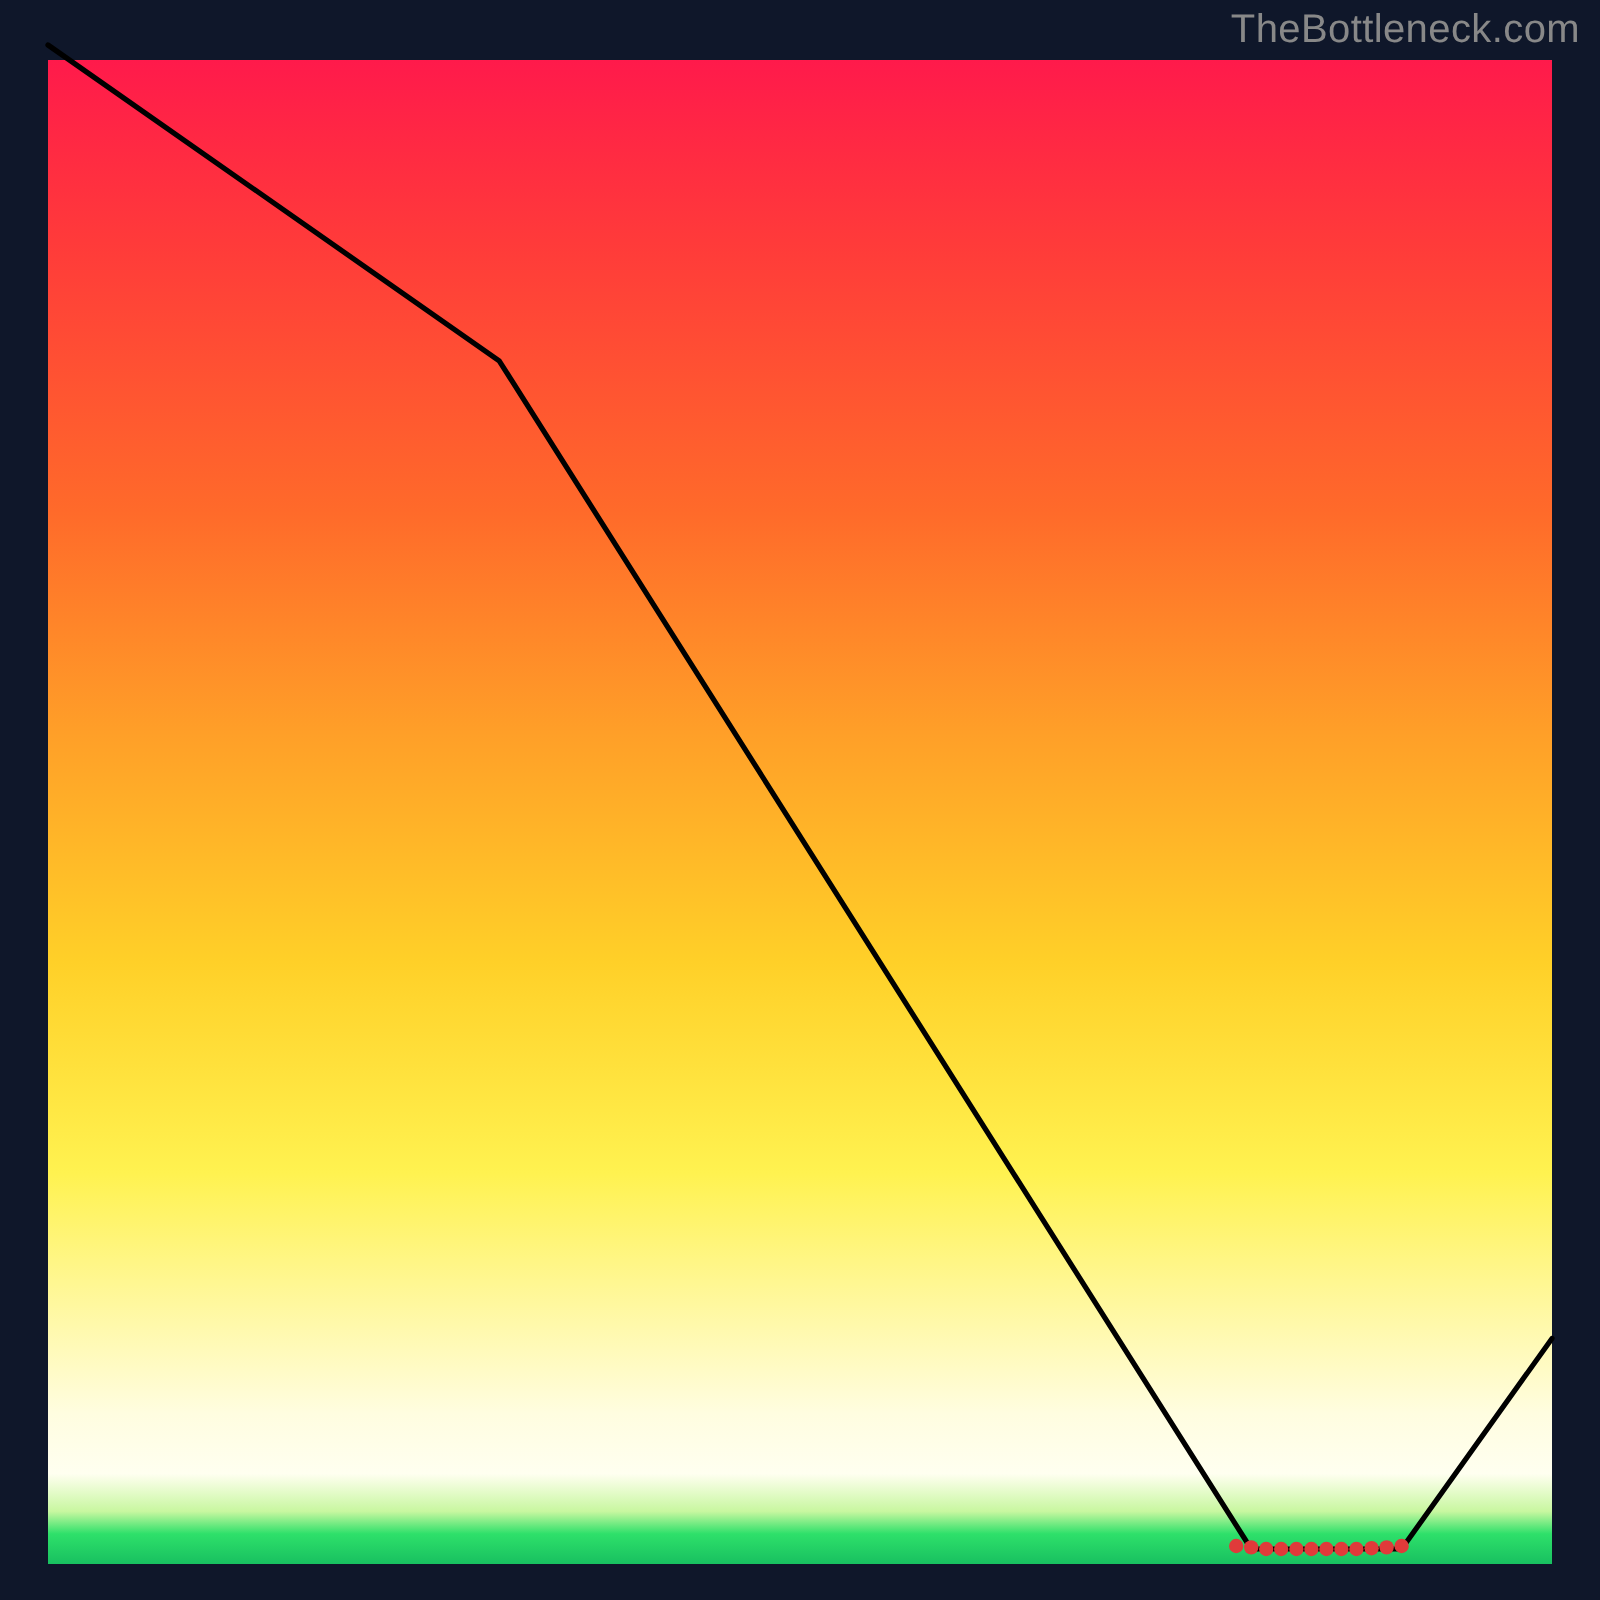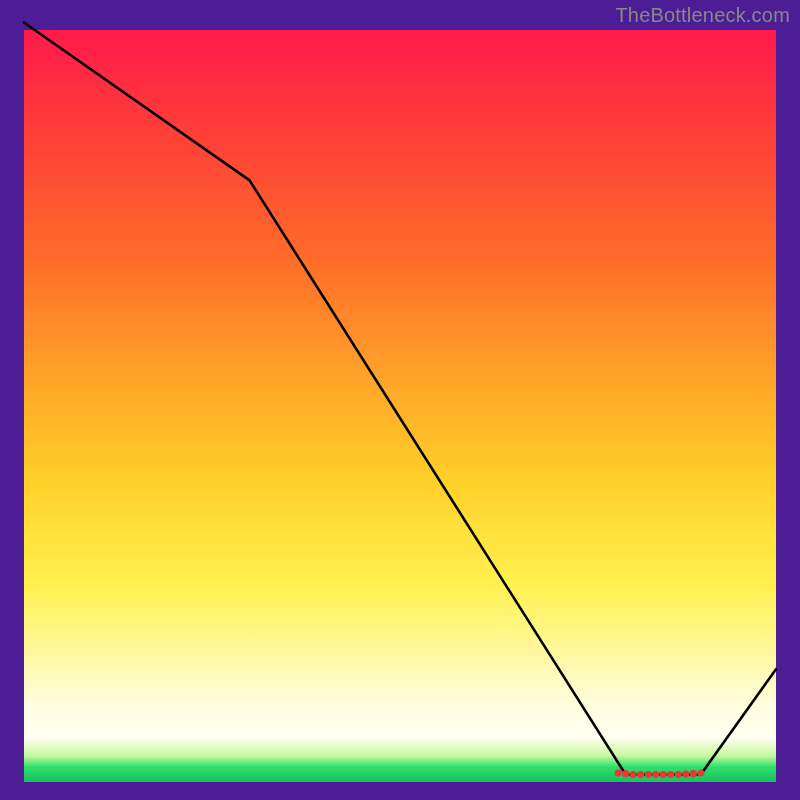--- a/index.html
+++ b/index.html
@@ -8,21 +8,21 @@
     width: 800px;
     height: 800px;
     background: #000;
     overflow: hidden;
     font-family: Arial, Helvetica, sans-serif;
   }
   .frame {
     position: relative;
     width: 800px;
     height: 800px;
-    background: #4c1d95;
+    background: #0f172a;
   }
   .attribution {
     position: absolute;
     top: 4px;
     right: 10px;
     color: #888;
     font-size: 20px;
     letter-spacing: 0.2px;
     font-weight: 500;
   }

